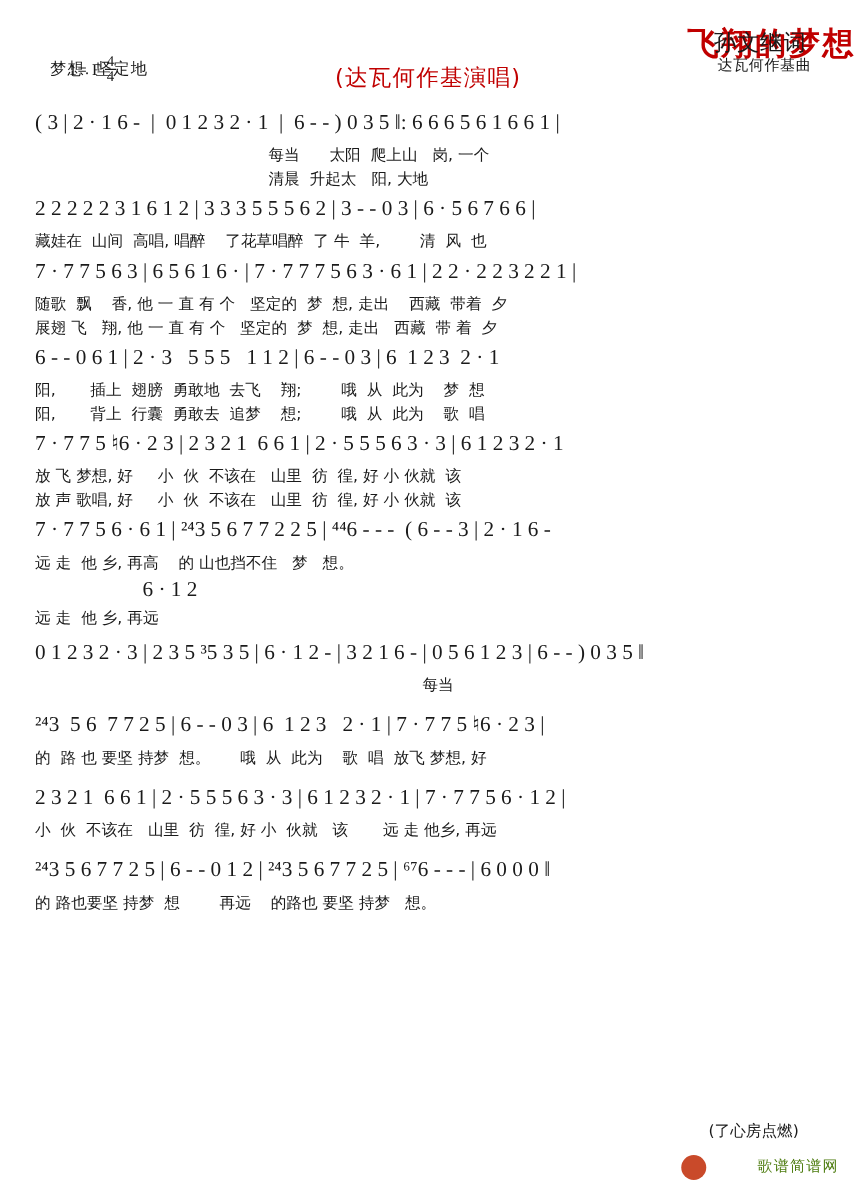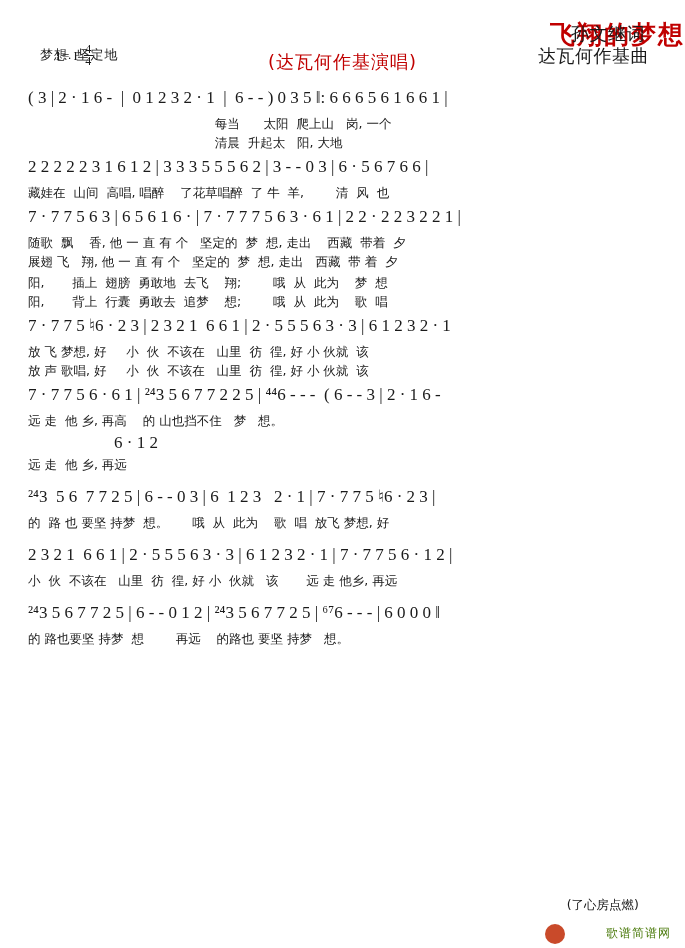--- a/index.html
+++ b/index.html
@@ -90,21 +90,21 @@
     position: absolute;
     right: 40px;
     top: 22px;
     font-size: 18px;
     letter-spacing: 0.5px;
   }
   .credit-music {
     position: absolute;
     right: 36px;
     top: 44px;
-    font-size: 18px;
+    font-size: 12px;
     letter-spacing: 0.5px;
   }
 
   
   .system {
     position: relative;
     margin: 0 0 0 0;
     padding: 0 28px 0 28px;
   }
   .notes {
@@ -179,37 +179,42 @@
     <div class="lyr">藏娃在  山间  高唱, 唱醉    了花草唱醉  了 牛  羊,        清  风  也</div>
   </div>
 
   <div class="system sysblock">
     <div class="notes">7 · 7 7 5 6 3 | 6 5 6 1 6 · | 7 · 7 7 7 5 6 3 · 6 1 | 2 2 · 2 2 3 2 2 1 |</div>
     <div class="lyr">随歌  飘    香, 他 一 直 有 个   坚定的  梦  想, 走出    西藏  带着  夕</div>
     <div class="lyr">展翅 飞   翔, 他 一 直 有 个   坚定的  梦  想, 走出   西藏  带 着  夕</div>
   </div>
 
   <div class="system sysblock">
+    <div class="notes">6 - - 0 6 1 | 2 · 3   5 5 5   1 1 2 | 6 - - 0 3 | 6  1 2 3  2 · 1</div>
     <div class="lyr">阳,       插上  翅膀  勇敢地  去飞    翔;        哦  从  此为    梦  想</div>
     <div class="lyr">阳,       背上  行囊  勇敢去  追梦    想;        哦  从  此为    歌  唱</div>
   </div>
 
   <div class="system sysblock">
     <div class="notes">7 · 7 7 5 ♮6 · 2 3 | 2 3 2 1  6 6 1 | 2 · 5 5 5 6 3 · 3 | 6 1 2 3 2 · 1</div>
     <div class="lyr">放 飞 梦想, 好     小  伙  不该在   山里  彷  徨, 好 小 伙就  该</div>
     <div class="lyr">放 声 歌唱, 好     小  伙  不该在   山里  彷  徨, 好 小 伙就  该</div>
   </div>
 
   <div class="system sysblock">
     <div class="notes">7 · 7 7 5 6 · 6 1 | ²⁴3 5 6 7 7 2 2 5 | ⁴⁴6 - - -  ( 6 - - 3 | 2 · 1 6 -</div>
     <div class="lyr">远 走  他 乡, 再高    的 山也挡不住   梦   想。</div>
     <div class="notes" style="padding-left:86px; height:22px;">6 · 1 2</div>
     <div class="lyr">远 走  他 乡, 再远</div>
   </div>
 
+  <div class="system sysblock" style="margin-top:6px;">
+    <div class="notes">0 1 2 3 2 · 3 | 2 3 5 ³5 3 5 | 6 · 1 2 - | 3 2 1 6 - | 0 5 6 1 2 3 | 6 - - ) 0 3 5 ‖</div>
+    <div class="lyr">                                                                              每当</div>
+  </div>
 
   <div class="system sysblock" style="margin-top:10px;">
     <div class="notes">²⁴3  5 6  7 7 2 5 | 6 - - 0 3 | 6  1 2 3   2 · 1 | 7 · 7 7 5 ♮6 · 2 3 |</div>
     <div class="lyr">的  路 也 要坚 持梦  想。      哦  从  此为    歌  唱  放飞 梦想, 好</div>
   </div>
 
   <div class="system sysblock" style="margin-top:10px;">
     <div class="notes">2 3 2 1  6 6 1 | 2 · 5 5 5 6 3 · 3 | 6 1 2 3 2 · 1 | 7 · 7 7 5 6 · 1 2 |</div>
     <div class="lyr">小  伙  不该在   山里  彷  徨, 好 小  伙就   该       远 走 他乡, 再远</div>
   </div>

